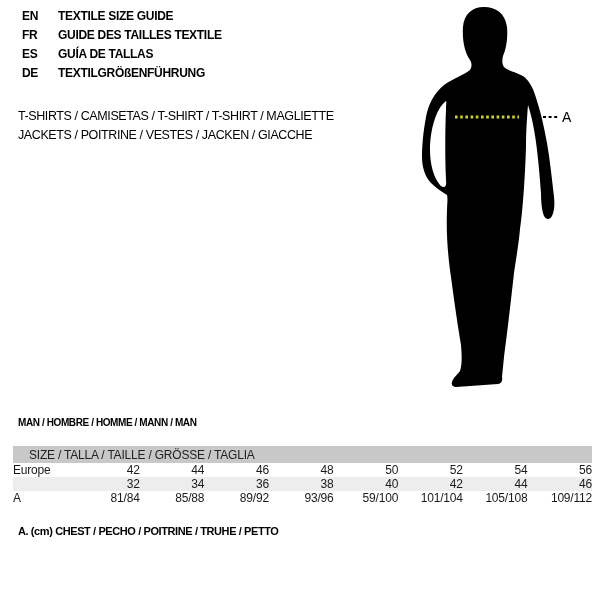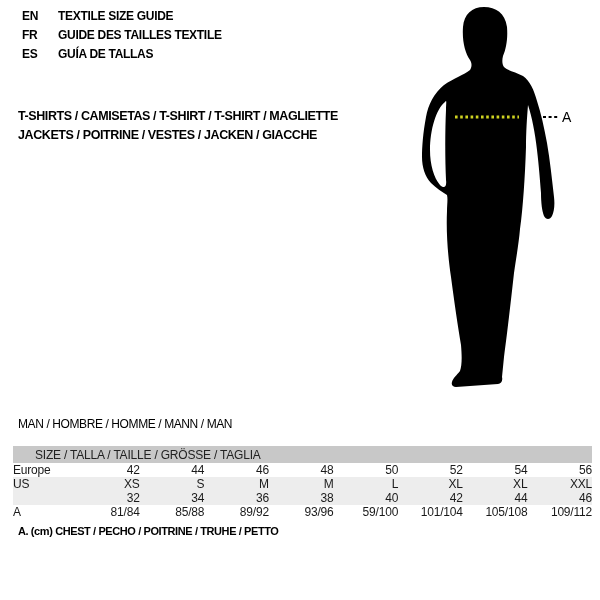--- a/index.html
+++ b/index.html
@@ -18,47 +18,47 @@
   .lang-block { position: absolute; left: 22px; top: 9px; }
   .lang-row { display: flex; height: 19px; align-items: flex-start; }
   .lang-code {
     width: 36px; font-size: 12px; font-weight: 700; letter-spacing: -0.3px;
   }
   .lang-label { font-size: 12px; font-weight: 700; letter-spacing: -0.3px; white-space: nowrap; }
 
   
   .categories { position: absolute; left: 18px; top: 107px; }
   .cat-line {
-    font-size: 12.5px; font-weight: 700; letter-spacing: -0.4px;
+    font-size: 12.5px; font-weight: 400; letter-spacing: -0.4px;
     line-height: 19px; white-space: nowrap;
   }
 
   
   .figure-wrap { position: absolute; left: 420px; top: 5px; width: 170px; height: 395px; }
   .figure-wrap svg { display: block; width: 100%; height: 100%; }
   .measure-label-text {
     font-family: "Liberation Sans", sans-serif;
     font-size: 14px;
   }
 
   
   .section-title {
     position: absolute; left: 18px; top: 417px;
-    font-size: 12px; font-weight: 400; letter-spacing: -0.4px; white-space: nowrap;
+    font-size: 10px; font-weight: 700; letter-spacing: -0.4px; white-space: nowrap;
   }
 
   
   .table-wrap { position: absolute; left: 13px; top: 446px; width: 579px; }
   table.size-table {
     width: 100%; border-collapse: collapse; table-layout: fixed;
     font-size: 12px; letter-spacing: -0.2px; color: #1a1a1a;
   }
   table.size-table td { padding: 0; vertical-align: middle; }
   tr.t-head td {
-    background: #c8c8c8; height: 17px; padding-left: 22px;
+    background: #c8c8c8; height: 17px; padding-left: 16px;
     font-size: 12px; color: #222; letter-spacing: -0.2px; white-space: nowrap;
   }
   tr.t-row { height: 14px; }
   tr.r-white { background: #ffffff; }
   tr.r-gray { background: #ededed; }
   td.lbl { text-align: left; padding-left: 7px; }
   td.val { text-align: right; }
   col.c-label { width: 62px; }
 
   
@@ -77,20 +77,24 @@
       <span class="lang-code">EN</span>
       <span class="lang-label">TEXTILE SIZE GUIDE</span>
     </div>
     <div class="lang-row">
       <span class="lang-code">FR</span>
       <span class="lang-label">GUIDE DES TAILLES TEXTILE</span>
     </div>
     <div class="lang-row">
       <span class="lang-code">ES</span>
       <span class="lang-label">GUÍA DE TALLAS</span>
+    </div>
+    <div class="lang-row">
+      <span class="lang-code">DE</span>
+      <span class="lang-label">TEXTILGRÖßENFÜHRUNG</span>
     </div>
   </div>
 
   <div class="categories">
     <div class="cat-line">T-SHIRTS / CAMISETAS / T-SHIRT / T-SHIRT / MAGLIETTE</div>
     <div class="cat-line">JACKETS / POITRINE / VESTES / JACKEN / GIACCHE</div>
   </div>
 
   <div class="figure-wrap">
     <svg viewBox="0 0 170 395" xmlns="http://www.w3.org/2000/svg">
@@ -166,31 +170,20 @@
           <td class="val">42</td>
           <td class="val">44</td>
           <td class="val">46</td>
           <td class="val">48</td>
           <td class="val">50</td>
           <td class="val">52</td>
           <td class="val">54</td>
           <td class="val">56</td>
         </tr>
         <tr class="t-row r-gray">
-          <td class="lbl">US</td>
-          <td class="val">XS</td>
-          <td class="val">S</td>
-          <td class="val">M</td>
-          <td class="val">M</td>
-          <td class="val">L</td>
-          <td class="val">XL</td>
-          <td class="val">XL</td>
-          <td class="val">XXL</td>
-        </tr>
-        <tr class="t-row r-gray">
           <td class="lbl"></td>
           <td class="val">32</td>
           <td class="val">34</td>
           <td class="val">36</td>
           <td class="val">38</td>
           <td class="val">40</td>
           <td class="val">42</td>
           <td class="val">44</td>
           <td class="val">46</td>
         </tr>

